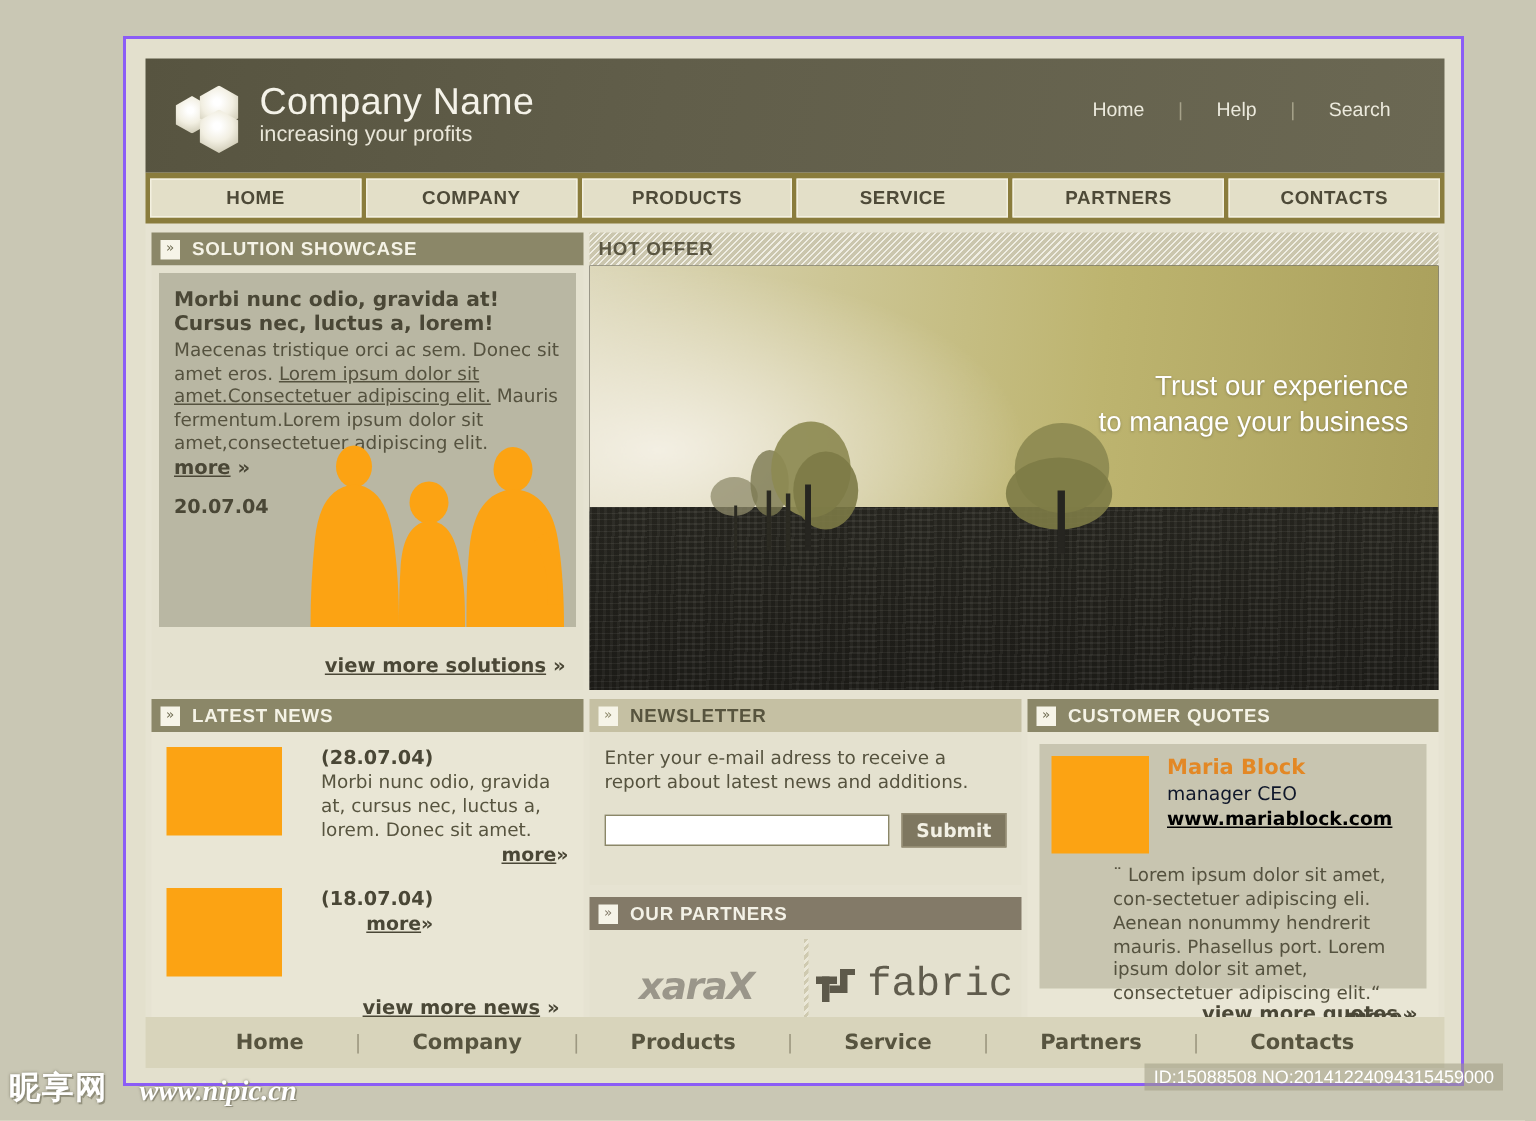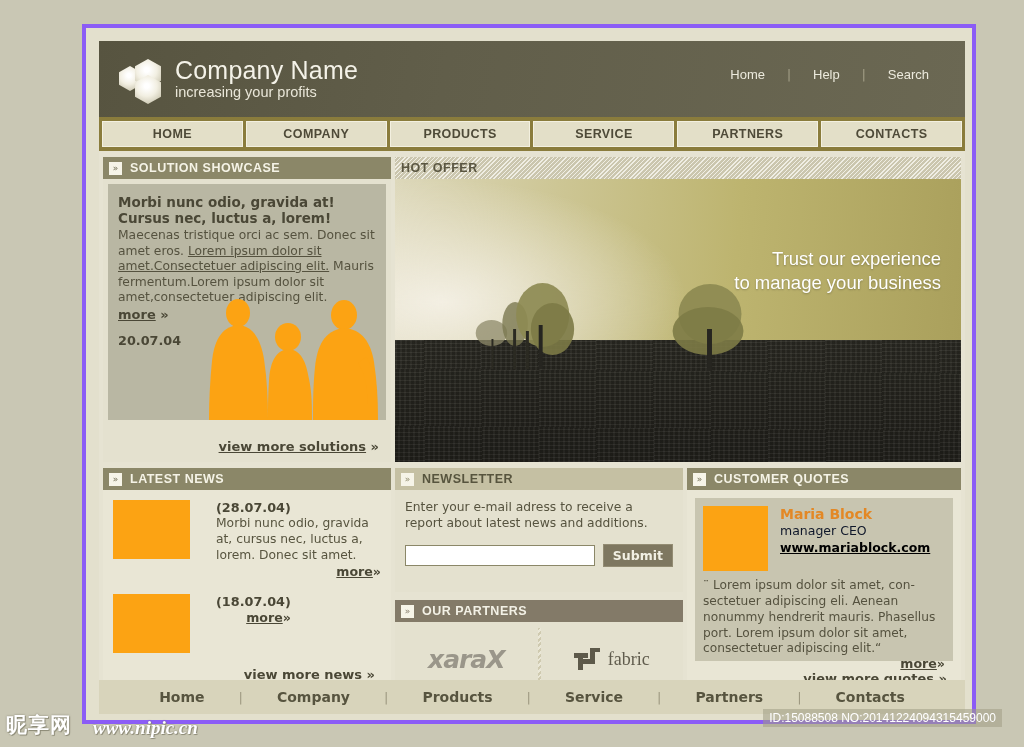--- a/index.html
+++ b/index.html
@@ -16,21 +16,21 @@
   }
 
   
   #page-frame {
     position: absolute;
     left: 82px;
     top: 24px;
     width: 894px;
     height: 700px;
     background: #e3e0cd;
-    border: 4px solid #8b5cf6;
+    border: 2px solid #8b5cf6;
     box-sizing: border-box;
     padding: 13px;
   }
   #page-inner {
     position: relative;
     width: 866px;
     height: 673px;
     background: #e6e3d2;
   }
 
@@ -439,23 +439,23 @@
     width: 26px;
     height: 22px;
     position: relative;
   }
   .logo-fabric .mark i {
     position: absolute;
     background: #5d594a;
     display: block;
   }
   .logo-fabric .txt {
-    font-size: 18px;
+    font-size: 27px;
     color: #605c4d;
-    font-family: Liberation Serif, serif;
+    font-family: Liberation Mono, monospace;
   }
 
   #quotes-body {
     background: #e9e6d5;
     padding: 8px 8px 4px 8px;
     height: 213px;
     box-sizing: border-box;
     position: relative;
   }
   #quote-card {
@@ -491,20 +491,21 @@
     text-decoration: underline;
     cursor: pointer;
     font-family: "DejaVu Sans", sans-serif;
   }
   #quote-text {
     margin-top: 7px;
     font-size: 12.2px;
     color: #55523f;
     line-height: 1.3;
     font-family: "DejaVu Sans", sans-serif;
+    margin-left: 41px;
   }
   #quote-more {
     text-align: right;
     font-size: 12.6px;
     font-weight: bold;
     color: #4a4736;
     cursor: pointer;
     margin-top: -1px;
     font-family: "DejaVu Sans", sans-serif;
   }

